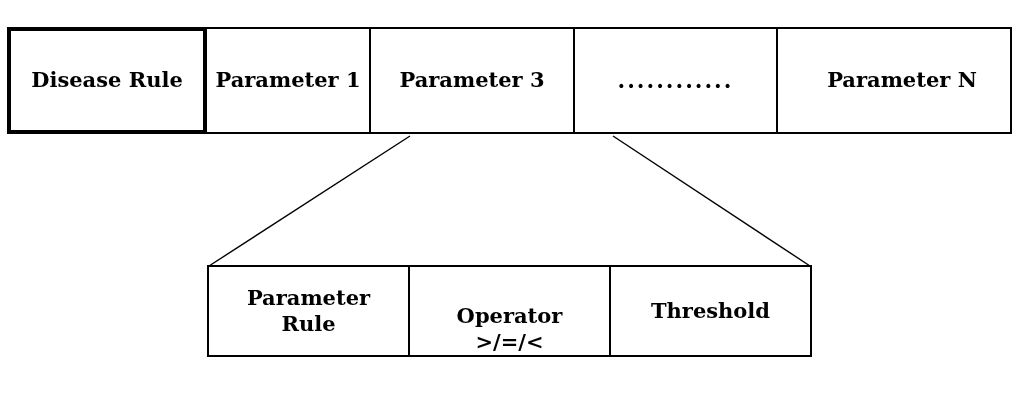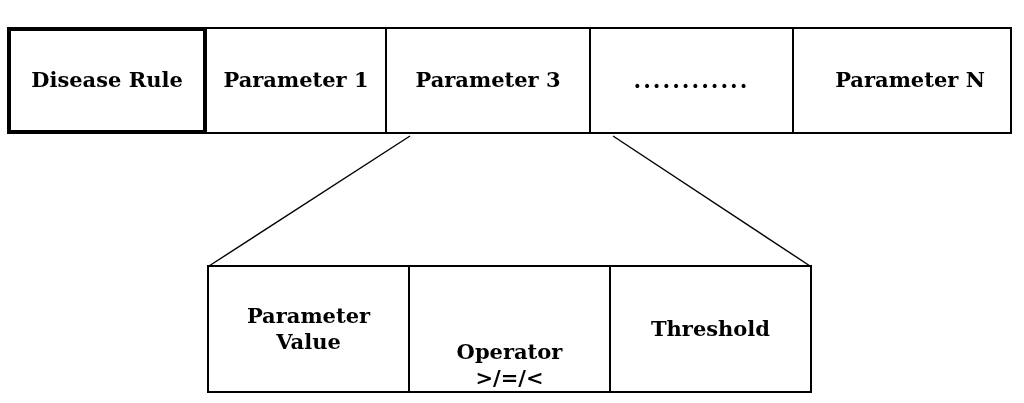--- a/index.html
+++ b/index.html
@@ -35,40 +35,40 @@
     text-align: center;
     font-weight: bold;
     font-size: 21px;
     line-height: 1.25;
     border-right: 2px solid #000;
     overflow: hidden;
   }
   .cell:last-child { border-right: none; }
   .cell.thick { box-shadow: inset 0 0 0 2px #000; }
   .w-dr { width: 198px; }
-  .w-p1 { width: 180px; }
+  .w-p1 { width: 164px; }
   .w-p2 { width: 204px; }
   .w-dots { width: 203px; }
   .w-pn { flex: 1; margin-left: 16px; }
   .dots-label { letter-spacing: 2px; font-size: 22px; }
   
   .connector-svg {
     position: absolute;
     left: 0; top: 0;
     width: 1024px;
     height: 403px;
     pointer-events: none;
   }
   
   .bottom-row {
     position: absolute;
     left: 207px;
     top: 265px;
     width: 605px;
-    height: 128px;
+    height: 92px;
     border: 2px solid #000;
     display: flex;
     background: #fff;
   }
   .w-pv { width: 201px; }
   .w-op { width: 201px; justify-content: flex-end; }
   .w-th { flex: 1; align-items: center; }
   .two-line { flex-direction: column; }
   .two-line span { display: block; }
 </style>
@@ -96,21 +96,21 @@
   </div>
 
   <svg class="connector-svg" viewBox="0 0 1024 403">
     <line x1="410" y1="136" x2="209" y2="266" stroke="#000" stroke-width="1.4"></line>
     <line x1="613" y1="136" x2="810" y2="266" stroke="#000" stroke-width="1.4"></line>
   </svg>
 
   <div class="bottom-row">
     <div class="cell two-line w-pv">
       <span>Parameter</span>
-      <span>Value</span>
+      <span>Rule</span>
     </div>
     <div class="cell two-line w-op">
       <span>Operator</span>
       <span>&gt;/=/&lt;</span>
     </div>
     <div class="cell two-line w-th">
       <span>Threshold</span>
       <span></span>
     </div>
   </div>

